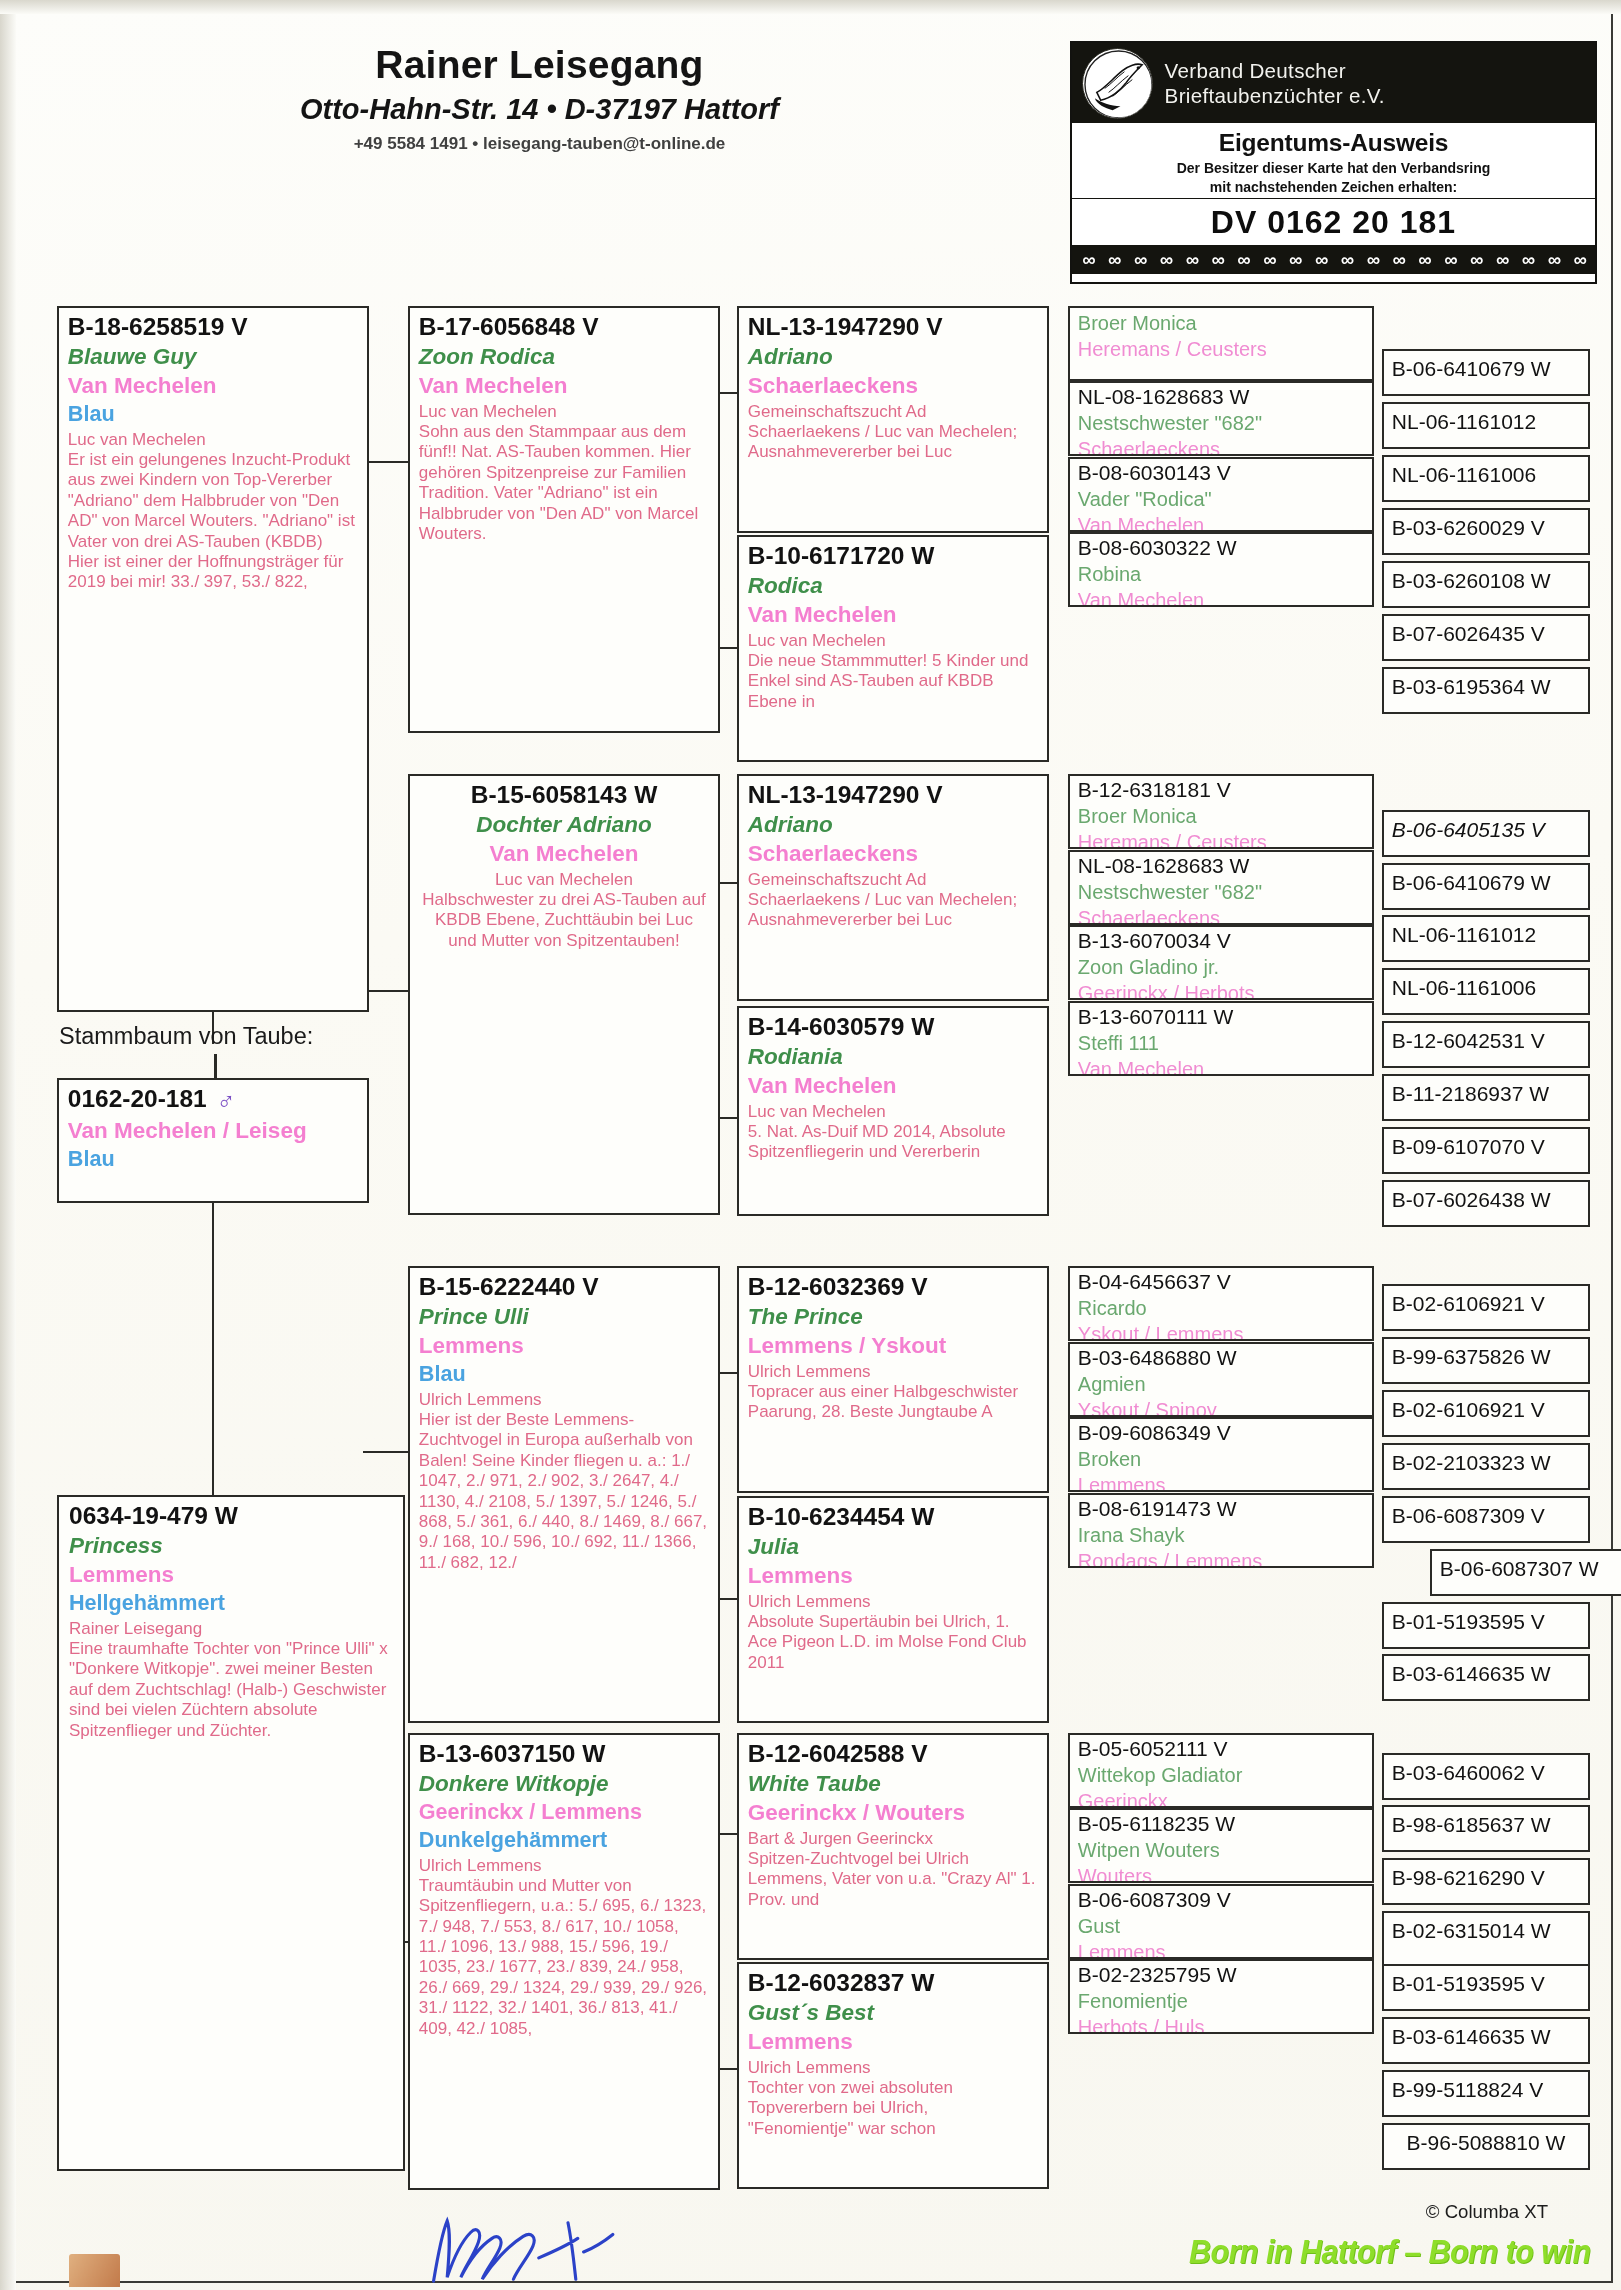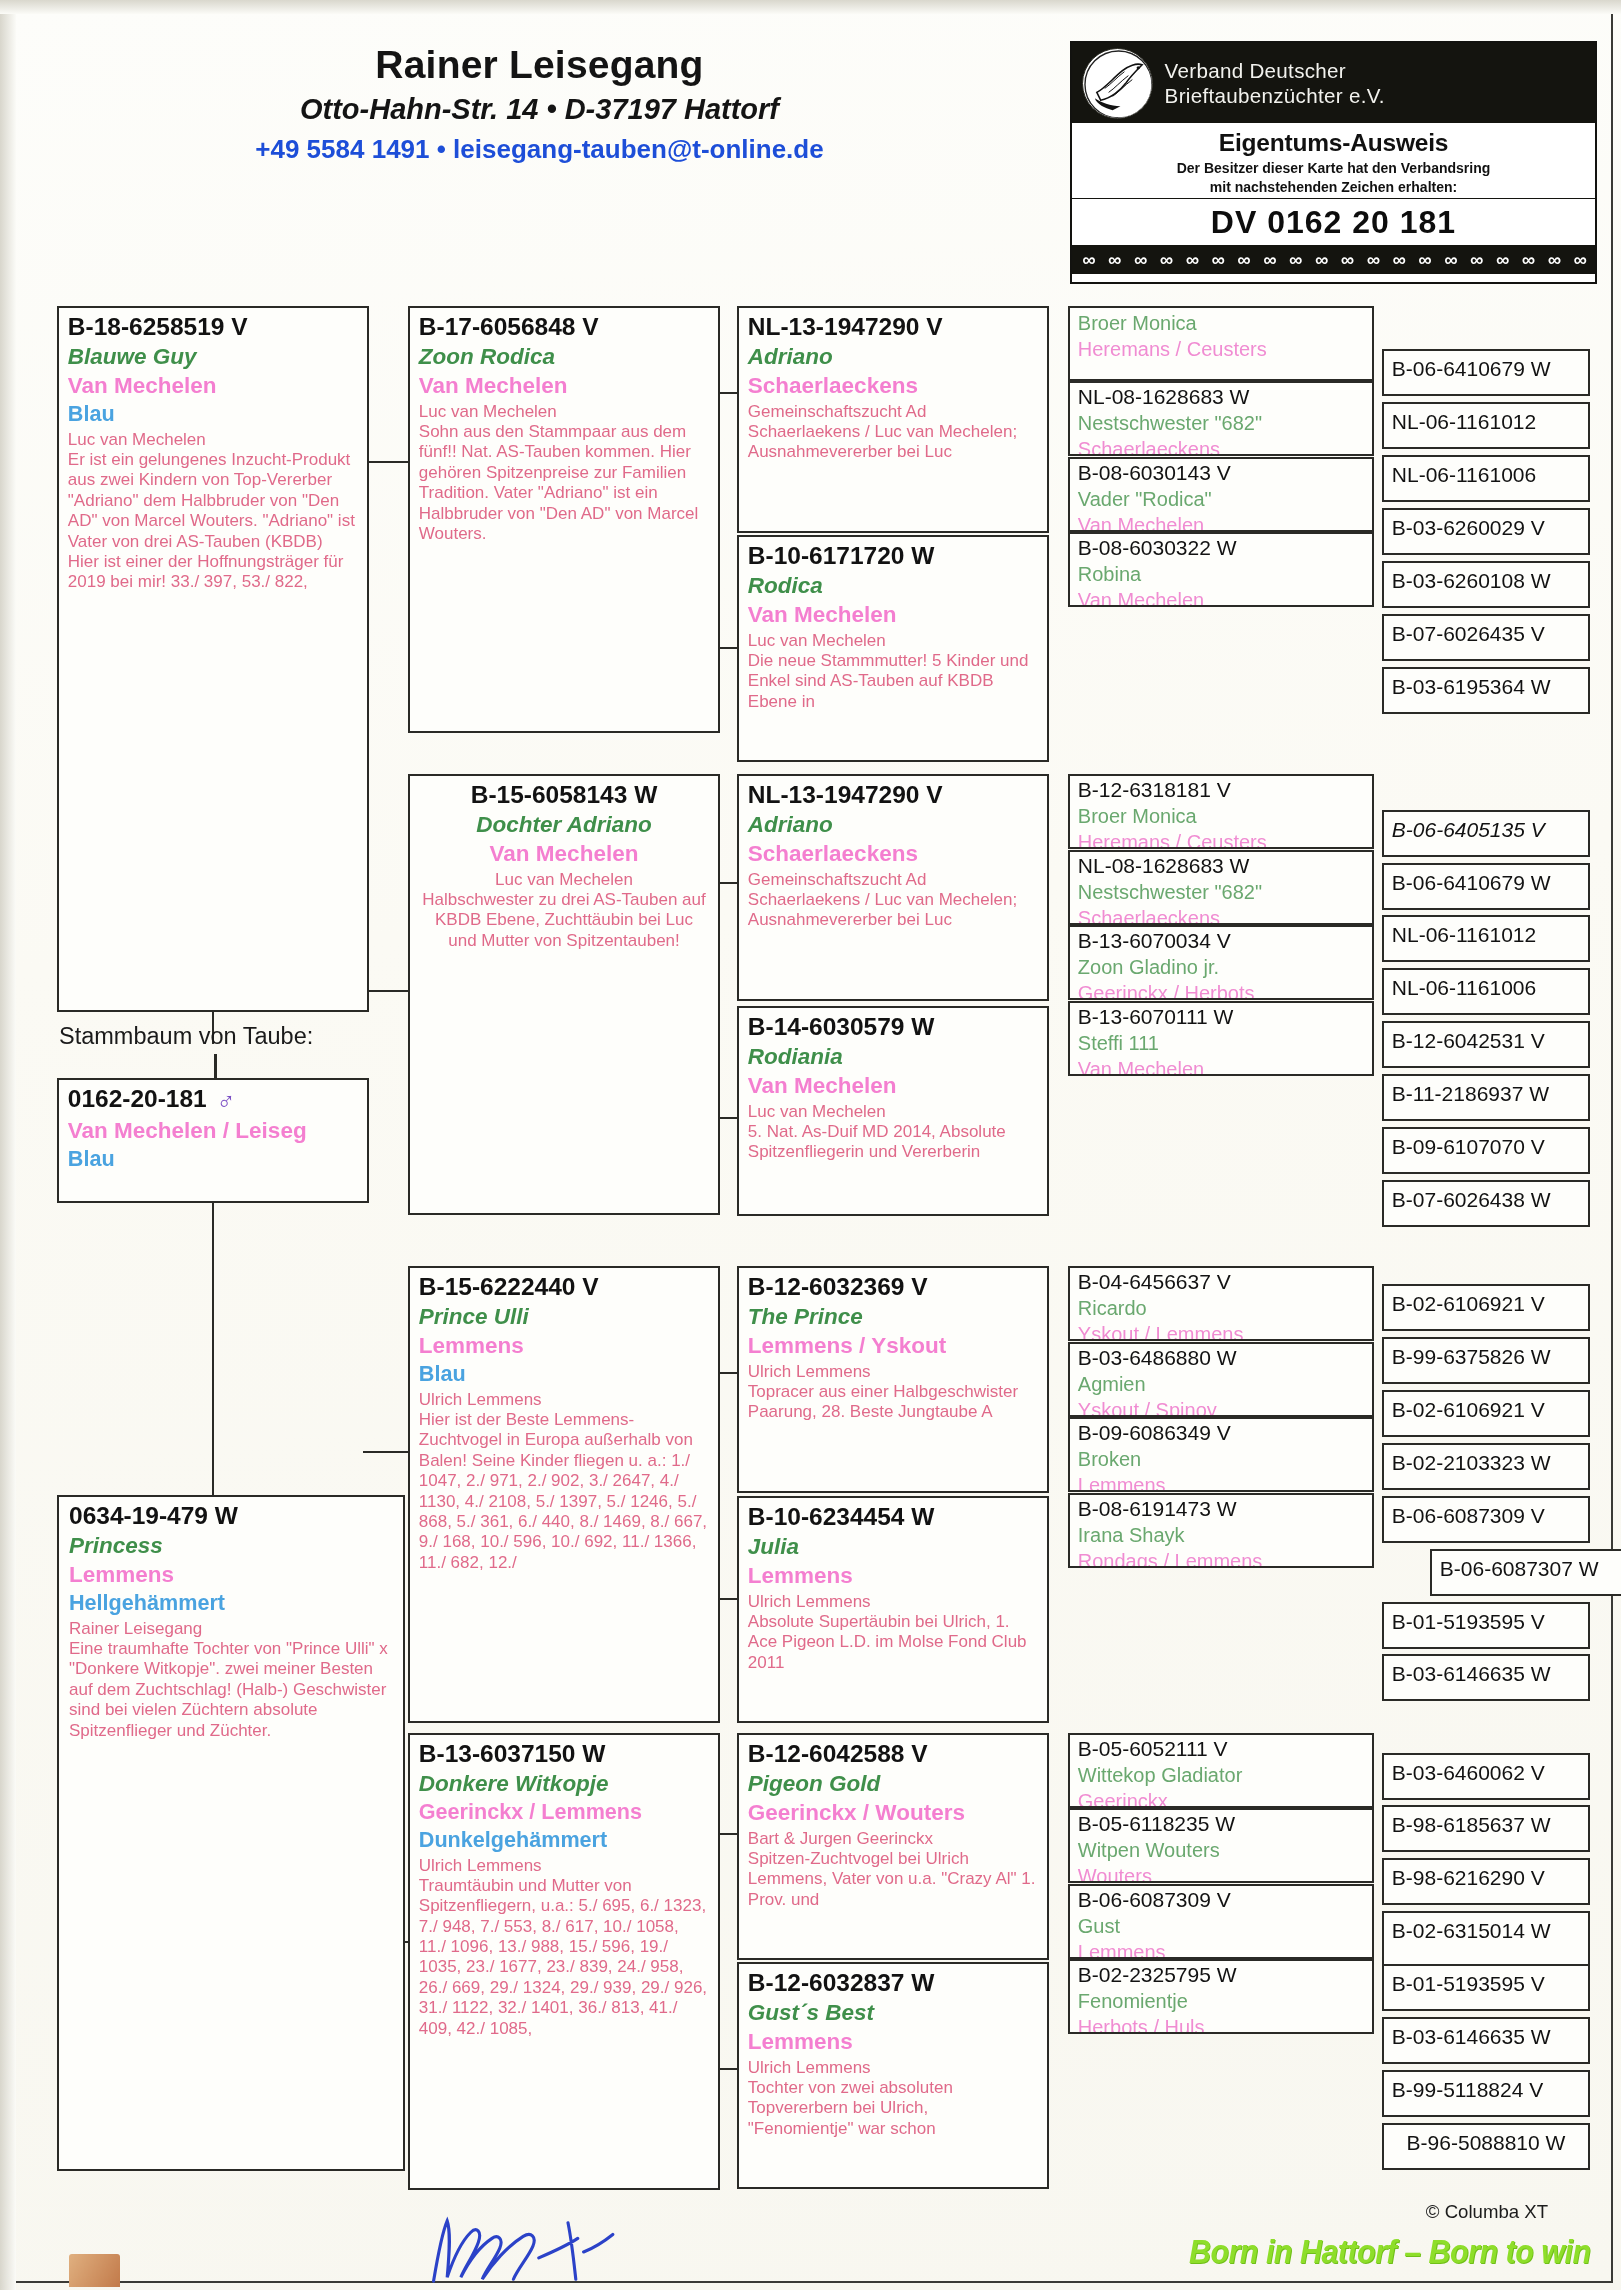--- a/index.html
+++ b/index.html
@@ -25,21 +25,21 @@
   .hdr { position:absolute; left:59px; top:45px; width:961px; text-align:center; }
   .hdr-name {
     font-size:39px; font-weight:bold; color:#141414; letter-spacing:0.2px;
     line-height:1.05;
   }
   .hdr-addr {
     font-size:29px; font-style:italic; font-weight:bold; color:#141414;
     margin-top:7.8px; line-height:1.1;
   }
   .hdr-contact {
-    font-size:26px; font-weight:bold; color:#1d4ed8; margin-top:8.8px;
+    font-size:17px; font-weight:bold; color:#404040; margin-top:8.8px;
   }
 
   
   .stamp {
     position:absolute; left:1070px; top:41px; width:527px; height:243px;
     border:2.9px solid #12120f; background:#fff;
   }
   .stamp-top {
     height:80px; background:#14140f; display:flex; align-items:center;
     padding-left:9.8px; gap:11.8px;
@@ -294,21 +294,21 @@
   </div>
   <div class="card" style="left:737px;top:1496px;width:312px;height:227px;">
     <div class="ring">B-10-6234454 W</div>
     <div class="nm">Julia</div>
     <div class="br">Lemmens</div>
     <div class="desc" style="white-space:pre-line;">Ulrich Lemmens
 Absolute Supertäubin bei Ulrich, 1. Ace Pigeon L.D. im Molse Fond Club 2011</div>
   </div>
   <div class="card" style="left:737px;top:1733px;width:312px;height:227px;">
     <div class="ring">B-12-6042588 V</div>
-    <div class="nm">Pigeon Gold</div>
+    <div class="nm">White Taube</div>
     <div class="br">Geerinckx / Wouters</div>
     <div class="desc" style="white-space:pre-line;">Bart &amp; Jurgen Geerinckx
 Spitzen-Zuchtvogel bei Ulrich Lemmens, Vater von u.a. "Crazy Al" 1. Prov. und</div>
   </div>
   <div class="card" style="left:737px;top:1962px;width:312px;height:227px;">
     <div class="ring">B-12-6032837 W</div>
     <div class="nm">Gust´s Best</div>
     <div class="br">Lemmens</div>
     <div class="desc" style="white-space:pre-line;">Ulrich Lemmens
 Tochter von zwei absoluten Topvererbern bei Ulrich, "Fenomientje" war schon</div>

